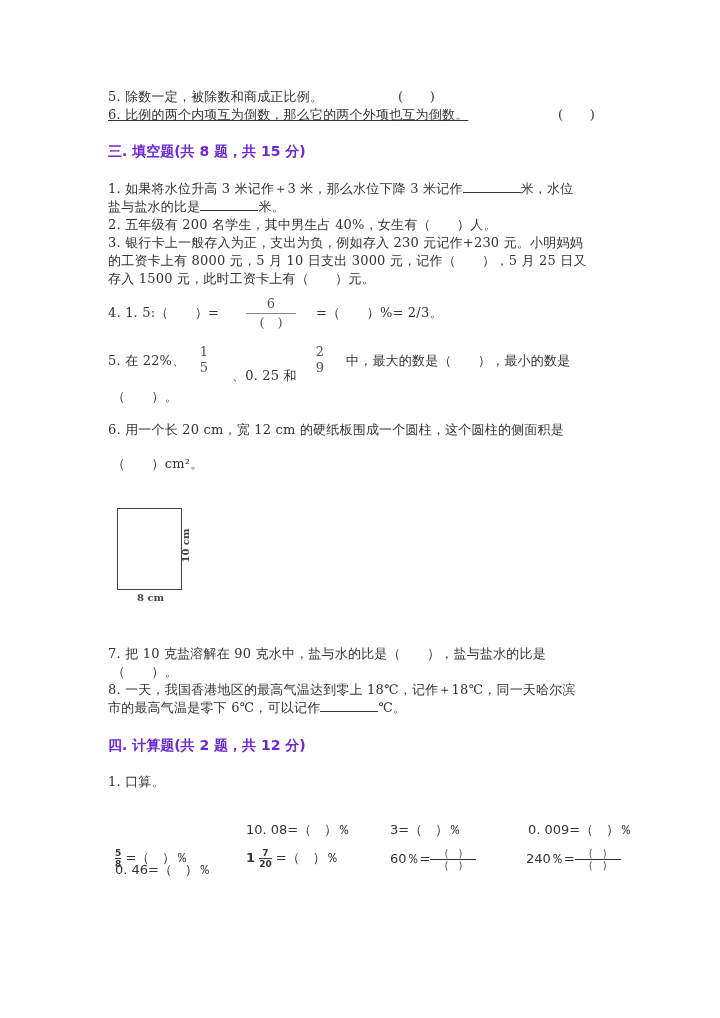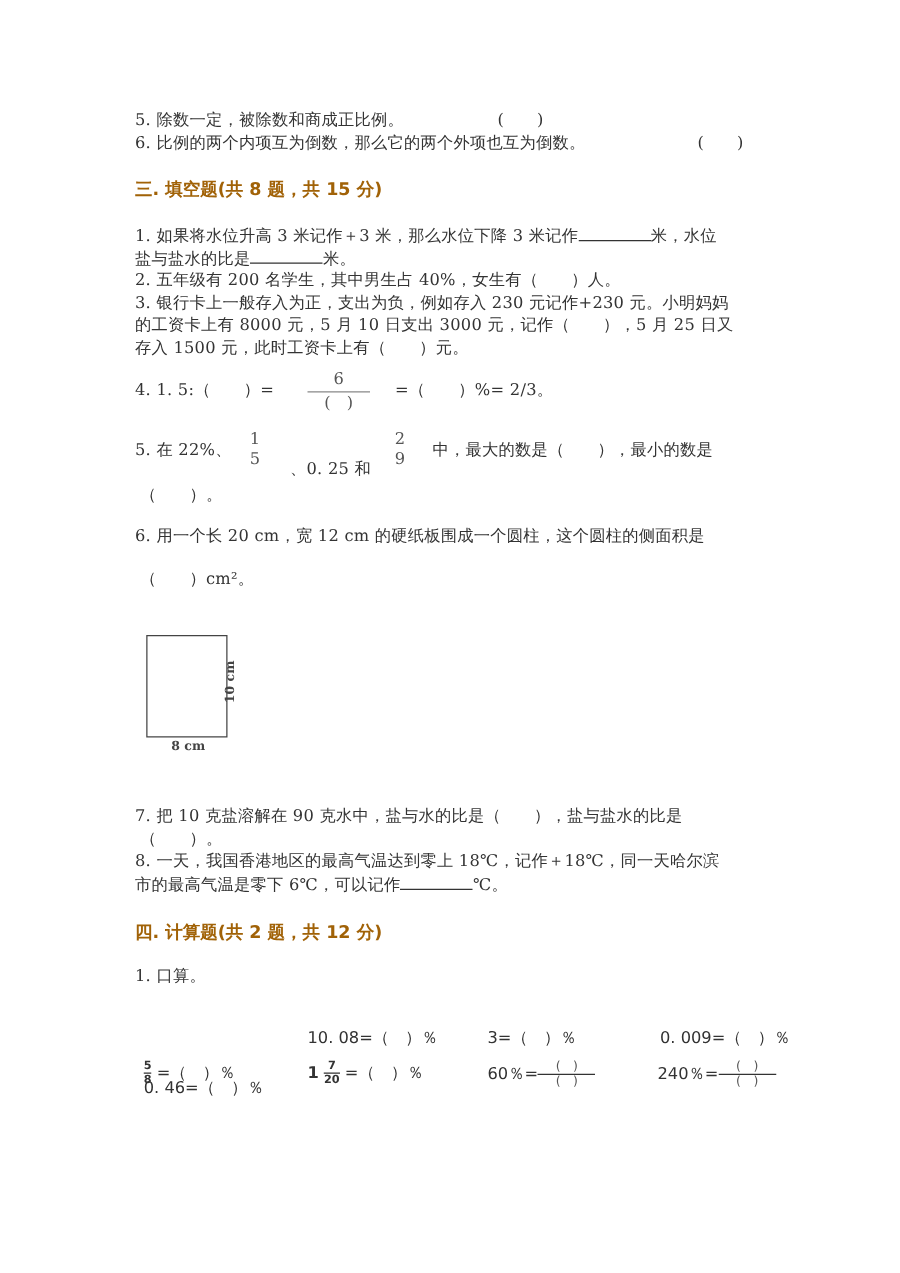--- a/index.html
+++ b/index.html
@@ -3,42 +3,42 @@
 <meta charset="utf-8">
 <style>
   html, body { margin: 0; padding: 0; background: #ffffff; }
   body {
     width: 720px; height: 1018px; position: relative; overflow: hidden;
     font-family: "DejaVu Serif", "Liberation Serif", serif;
     color: #333333;
   }
   .abs { position: absolute; white-space: nowrap; }
   .line { font-size: 13px; line-height: 18px; letter-spacing: 0.2px; }
-  .heading { font-size: 14px; font-weight: bold; color: #a16207; font-family: "DejaVu Sans", "Liberation Sans", sans-serif; }
+  .heading { font-size: 14px; font-weight: bold; color: #6d28d9; font-family: "DejaVu Sans", "Liberation Sans", sans-serif; }
   .blank { display: inline-block; border-bottom: 1px solid #333; width: 58px; height: 12px; vertical-align: baseline; }
   .frac { position: absolute; text-align: center; font-size: 13px; color: #555; }
   .frac .num { display: block; line-height: 16px; }
   .frac .bar { display: block; border-top: 1px solid #888; margin: 1px 0; }
   .frac .den { display: block; line-height: 16px; }
   .calc { font-family: "DejaVu Sans", "Liberation Sans", sans-serif; font-size: 13px; color: #333; }
   .smallfrac { display: inline-block; vertical-align: middle; text-align: center; font-size: 9px; line-height: 10px; font-weight: bold; }
   .smallfrac .bar { display: block; border-top: 1px solid #333; }
   .pfrac { display: inline-block; vertical-align: middle; text-align: center; font-size: 10px; line-height: 11px; color: #555; width: 46px; }
   .pfrac .bar { display: block; border-top: 1px solid #333; }
   .rect { position: absolute; border: 1.5px solid #444; }
 </style>
 </head>
 <body>
 
 <div class="abs line" style="left:108px; top:88px;">
   <span>5. 除数一定，被除数和商成正比例。</span>
 </div>
 <div class="abs line" style="left:398px; top:88px;">(　　)</div>
 
-<div class="abs line" style="left:108px; top:106px;">
+<div class="abs line" style="left:108px; top:106px;text-decoration:underline;">
   <span>6. 比例的两个内项互为倒数，那么它的两个外项也互为倒数。</span>
 </div>
 <div class="abs line" style="left:558px; top:106px;">(　　)</div>
 
 <div class="abs heading" style="left:108px; top:143px;">三. 填空题(共 8 题，共 15 分)</div>
 
 <div class="abs line" style="left:108px; top:180px;">
   <span>1. 如果将水位升高 3 米记作＋3 米，那么水位下降 3 米记作</span><span class="blank"></span><span>米，水位</span>
 </div>
 <div class="abs line" style="left:108px; top:198px;">

